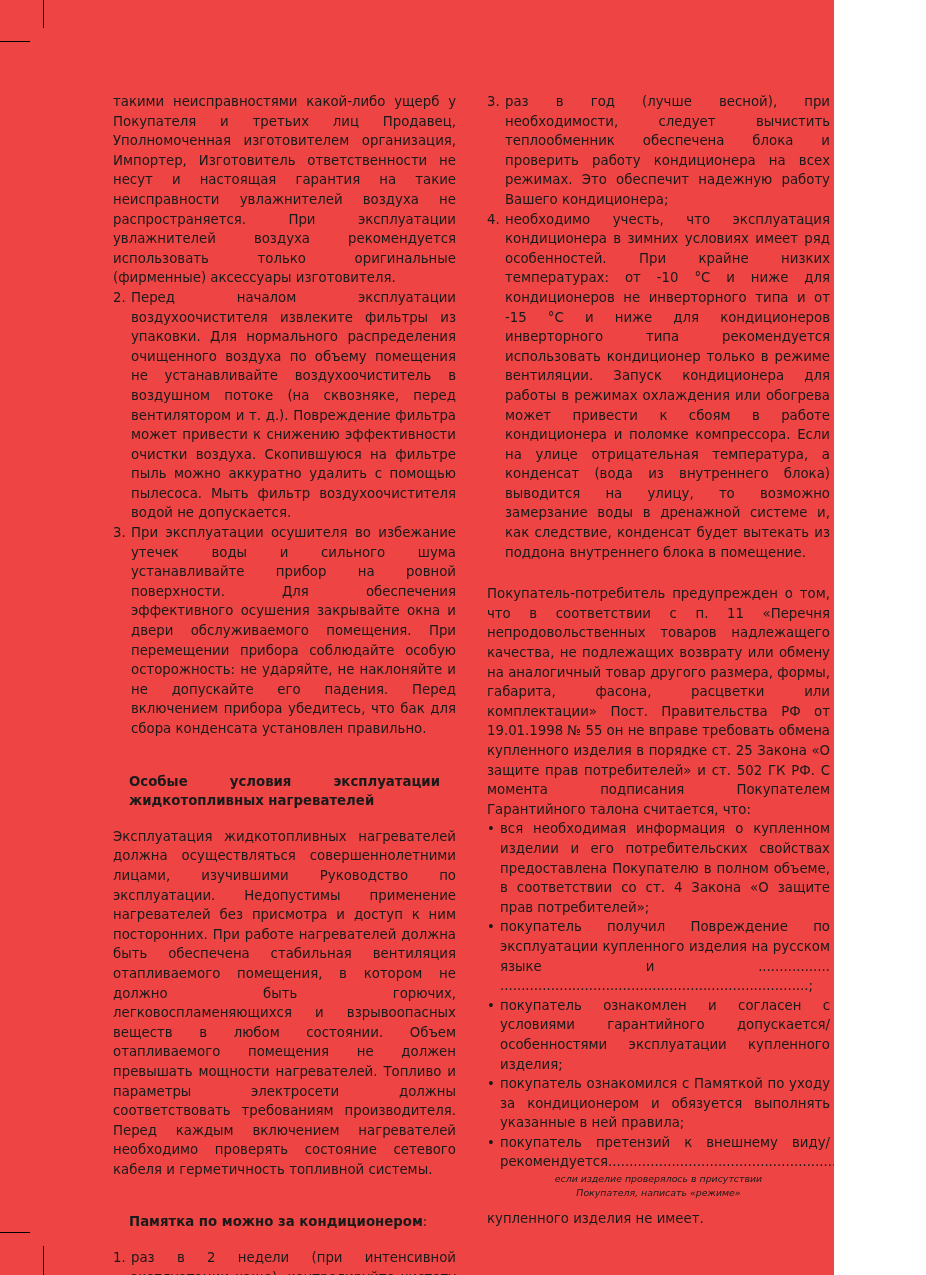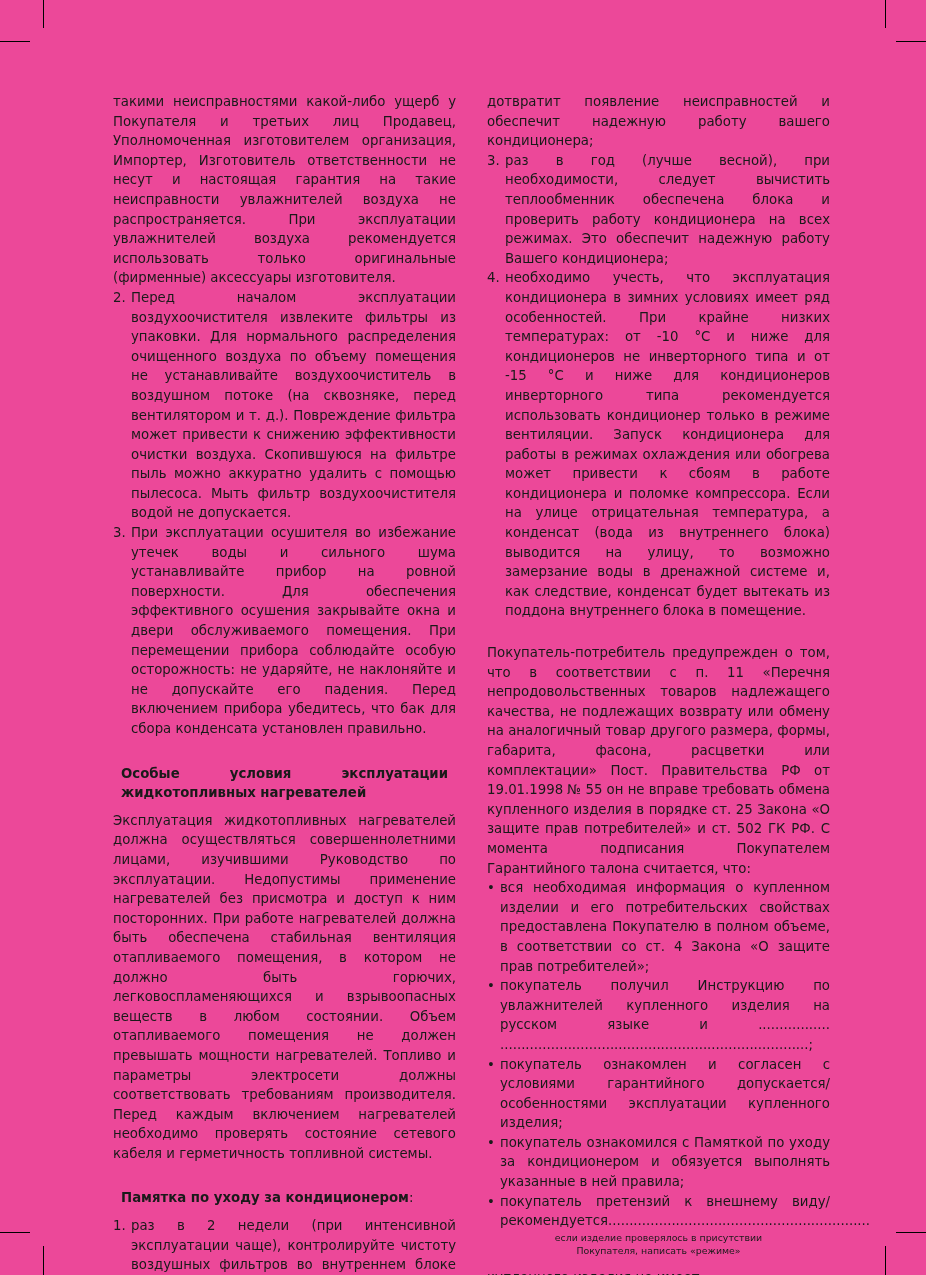--- a/index.html
+++ b/index.html
@@ -2,23 +2,23 @@
 <html><head>
 <meta charset="utf-8">
 <style>
   html, body {
     margin: 0;
     padding: 0;
     background: #ffffff;
   }
   .page {
     position: relative;
-    width: 926px;
+    width: 834px;
     height: 1275px;
-    background: #ec4899;
+    background: #ef4444;
     overflow: hidden;
     font-family: "DejaVu Sans", "Liberation Sans", sans-serif;
     color: #1a1a1a;
   }
 
   
   .crop {
     position: absolute;
     background: #000000;
   }
@@ -50,21 +50,21 @@
     -webkit-hyphens: none;
     hyphens: none;
   }
   .para { margin-bottom: 0px; }
 
   .heading {
     font-weight: bold;
     font-size: 13.3px;
     line-height: 19.6px;
     text-align: justify;
-    margin: 8px;
+    margin: 16px;
   }
   .heading-sp-wide {
     
     text-align: justify;
   }
   .heading .normal { font-weight: normal; }
 
   .gap-lg { height: 22px; }
   .gap-md { height: 17px; }
   .gap-sm { height: 10px; }
@@ -84,20 +84,21 @@
     width: 18px;
     text-align: left;
     font-size: 13.3px;
     line-height: 19.6px;
   }
   .item.bullet { padding-left: 13px; }
   .item.bullet .marker { width: 13px; }
 
   
   .caption {
+    font-style: italic;
     font-size: 9.4px;
     line-height: 12.6px;
     text-align: center;
     margin: 1px 0 0 0;
   }
 </style>
 </head>
 <body>
 
 <div class="page">
@@ -126,32 +127,31 @@
     </div>
 
     <div class="gap-md"></div>
 
     <p class="heading heading-sp-wide">Особые условия эксплуатации жидкотопливных нагревателей</p>
 
     <p class="para">Эксплуатация жидкотопливных нагревателей должна осуществляться совершеннолетними лицами, изучившими Руководство по эксплуатации. Недопустимы применение нагревателей без присмотра и доступ к ним посторонних. При работе нагревателей должна быть обеспечена стабильная вентиляция отапливаемого помещения, в котором не должно быть горючих, легковоспламеняющихся и взрывоопасных веществ в любом состоянии. Объем отапливаемого помещения не должен превышать мощности нагревателей. Топливо и параметры электросети должны соответствовать требованиям производителя. Перед каждым включением нагревателей необходимо проверять состояние сетевого кабеля и герметичность топливной системы.</p>
 
     <div class="gap-md"></div>
 
-    <p class="heading"><span>Памятка по уходу за кондиционером</span><span class="normal">:</span></p>
+    <p class="heading"><span>Памятка по можно за кондиционером</span><span class="normal">:</span></p>
 
     <div class="item">
       <span class="marker">1.</span>
       <span>раз в 2 недели (при интенсивной эксплуатации чаще), контролируйте чистоту воздушных фильтров во внутреннем блоке (см. инструкцию по эксплуатации). Защитные свойства этих фильтров основаны на электростатическом эффекте, поэтому даже при незначительном загрязнении фильтр перестает выполнять свои функции;</span>
     </div>
 
   </div>
 
   <div class="col col-right">
 
-    <p class="para">дотвратит появление неисправностей и обеспечит надежную работу вашего кондиционера;</p>
 
     <div class="item">
       <span class="marker">3.</span>
       <span>раз в год (лучше весной), при необходимости, следует вычистить теплообменник обеспечена блока и проверить работу кондиционера на всех режимах. Это обеспечит надежную работу Вашего кондиционера;</span>
     </div>
 
     <div class="item">
       <span class="marker">4.</span>
       <span>необходимо учесть, что эксплуатация кондиционера в зимних условиях имеет ряд особенностей. При крайне низких температурах: от -10 °С и ниже для кондиционеров не инверторного типа и от -15 °С и ниже для кондиционеров инверторного типа рекомендуется использовать кондиционер только в режиме вентиляции. Запуск кондиционера для работы в режимах охлаждения или обогрева может привести к сбоям в работе кондиционера и поломке компрессора. Если на улице отрицательная температура, а конденсат (вода из внутреннего блока) выводится на улицу, то возможно замерзание воды в дренажной системе и, как следствие, конденсат будет вытекать из поддона внутреннего блока в помещение.</span>
     </div>
@@ -160,21 +160,21 @@
 
     <p class="para">Покупатель-потребитель предупрежден о том, что в соответствии с п. 11 «Перечня непродовольственных товаров надлежащего качества, не подлежащих возврату или обмену на аналогичный товар другого размера, формы, габарита, фасона, расцветки или комплектации» Пост. Правительства РФ от 19.01.1998 № 55 он не вправе требовать обмена купленного изделия в порядке ст. 25 Закона «О защите прав потребителей» и ст. 502 ГК РФ. С момента подписания Покупателем Гарантийного талона считается, что:</p>
 
     <div class="item bullet">
       <span class="marker">•</span>
       <span>вся необходимая информация о купленном изделии и его потребительских свойствах предоставлена Покупателю в полном объеме, в соответствии со ст. 4 Закона «О защите прав потребителей»;</span>
     </div>
 
     <div class="item bullet">
       <span class="marker">•</span>
-      <span>покупатель получил Инструкцию по увлажнителей купленного изделия на русском языке и ................. .........................................................................;</span>
+      <span>покупатель получил Повреждение по эксплуатации купленного изделия на русском языке и ................. .........................................................................;</span>
     </div>
 
     <div class="item bullet">
       <span class="marker">•</span>
       <span>покупатель ознакомлен и согласен с условиями гарантийного допускается/особенностями эксплуатации купленного изделия;</span>
     </div>
 
     <div class="item bullet">
       <span class="marker">•</span>
       <span>покупатель ознакомился с Памяткой по уходу за кондиционером и обязуется выполнять указанные в ней правила;</span>

